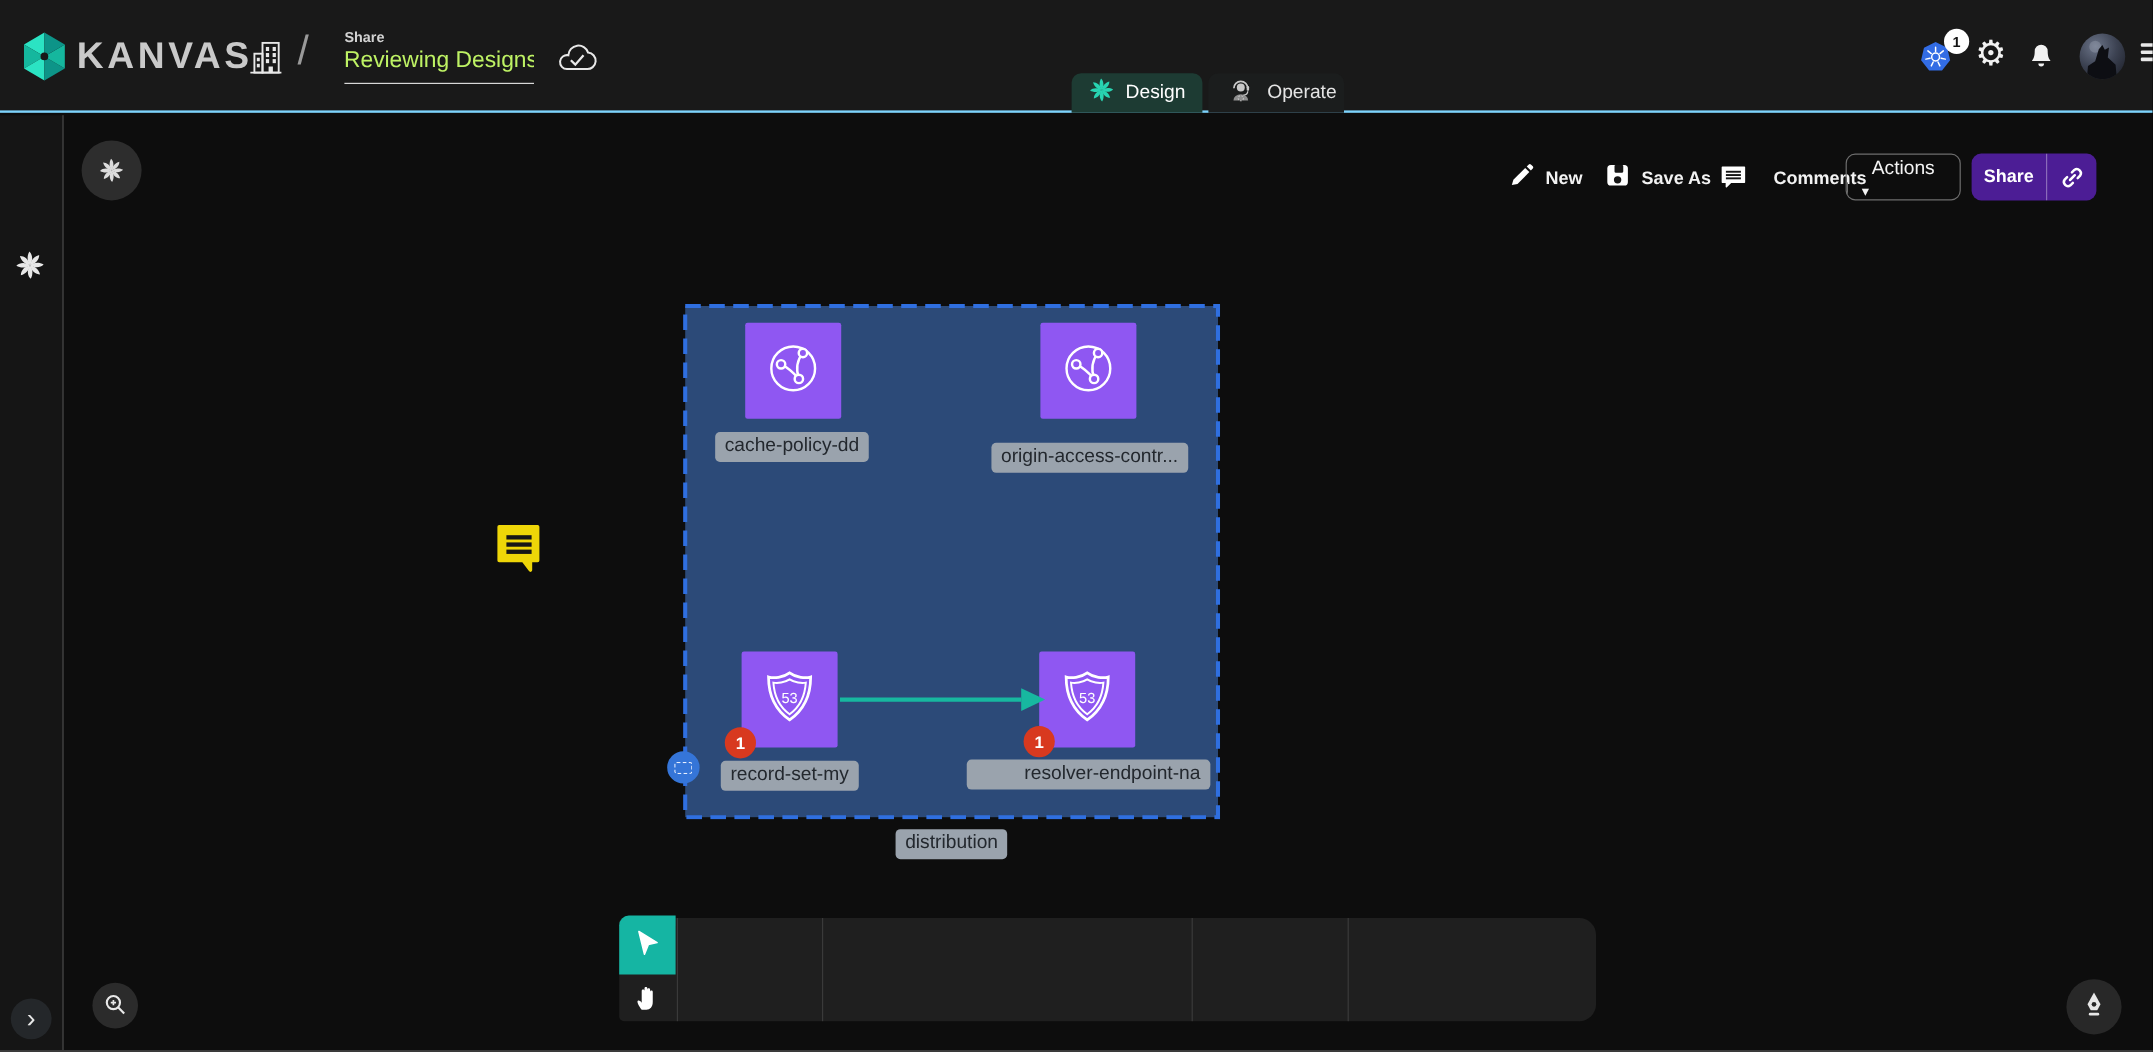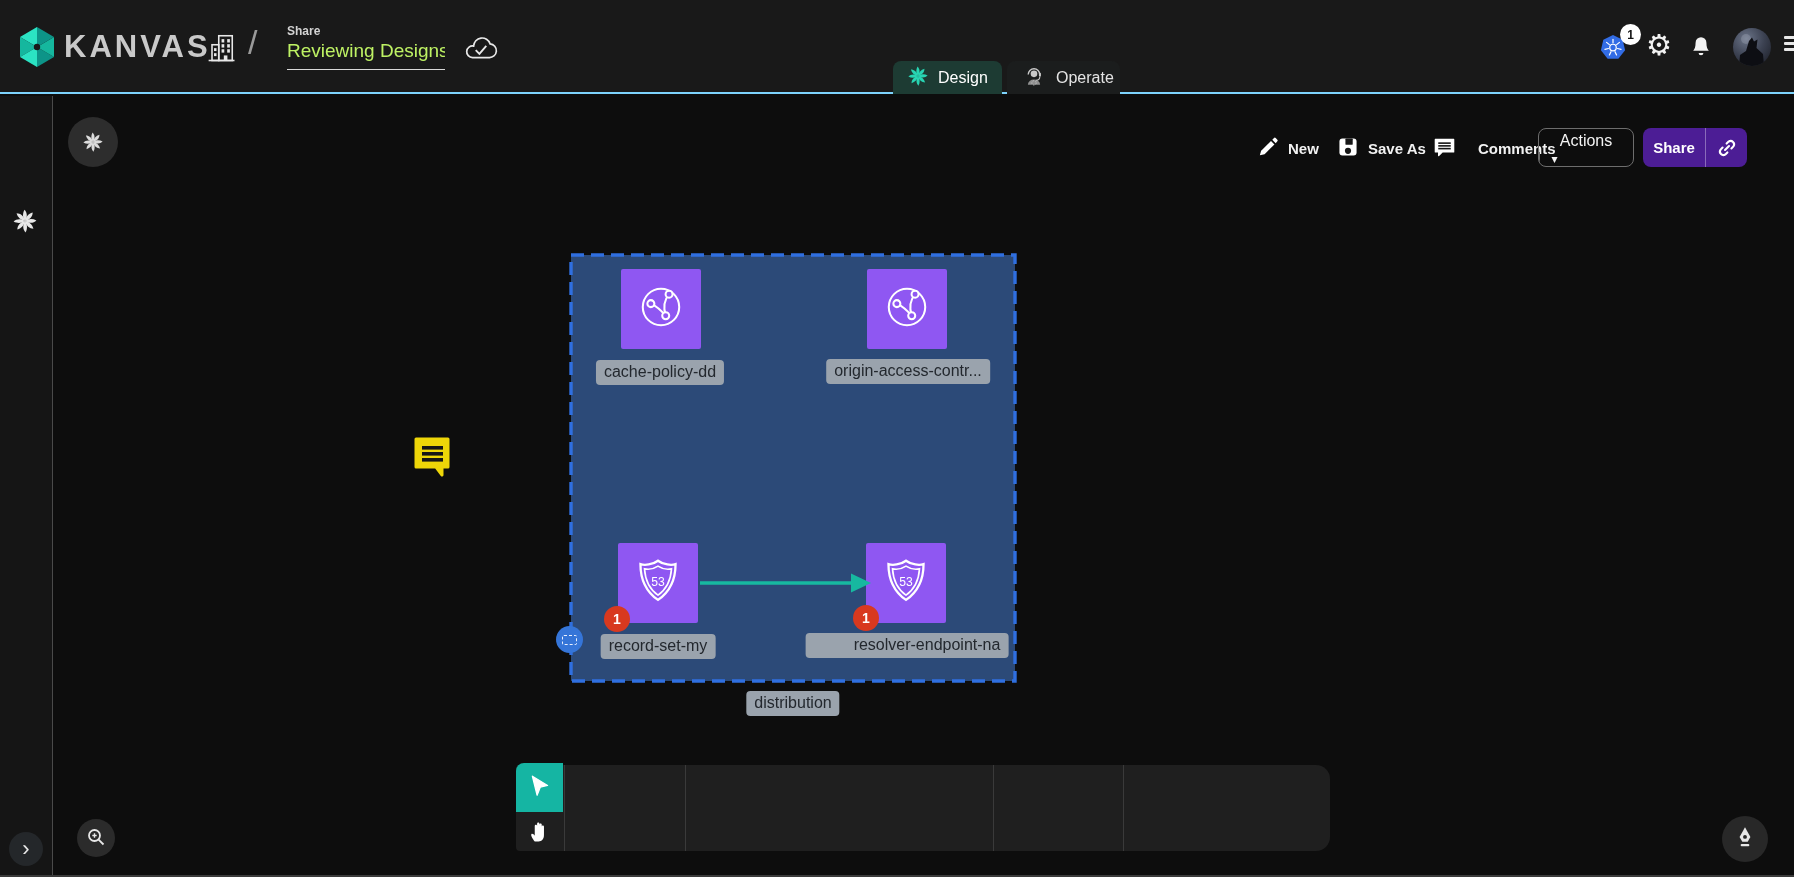--- a/index.html
+++ b/index.html
@@ -378,21 +378,21 @@
   </div>
 
   <span class="abs" style="left:695px; top:568px; z-index:5;">
     <svg width="180" height="30" viewBox="0 0 180 30">
       <line x1="5" y1="15" x2="156" y2="15" stroke="#17b8a0" stroke-width="3.6"></line>
       <polygon points="156,5.5 176,15 156,24.5" fill="#17b8a0"></polygon>
     </svg>
   </span>
 
   <span class="pill" style="left:660px; top:360px;">cache-policy-dd</span>
-  <span class="pill" style="left:908px; top:359px;">origin-access-contr...</span>
+  <span class="pill" style="left:908px; top:369px;">origin-access-contr...</span>
   <span class="pill" style="left:658px; top:634px;">record-set-my</span>
   <span class="pill" style="left:907px; top:633px;padding-left:48px;">resolver-endpoint-na</span>
   <span class="pill" style="left:793px; top:691px;">distribution</span>
 
   <span class="count-badge" style="left:604px; top:606px;">1</span>
   <span class="count-badge" style="left:853px; top:605px;">1</span>
 
   <button class="group-handle">
       <span class="handle-rect"></span>
     </button>

